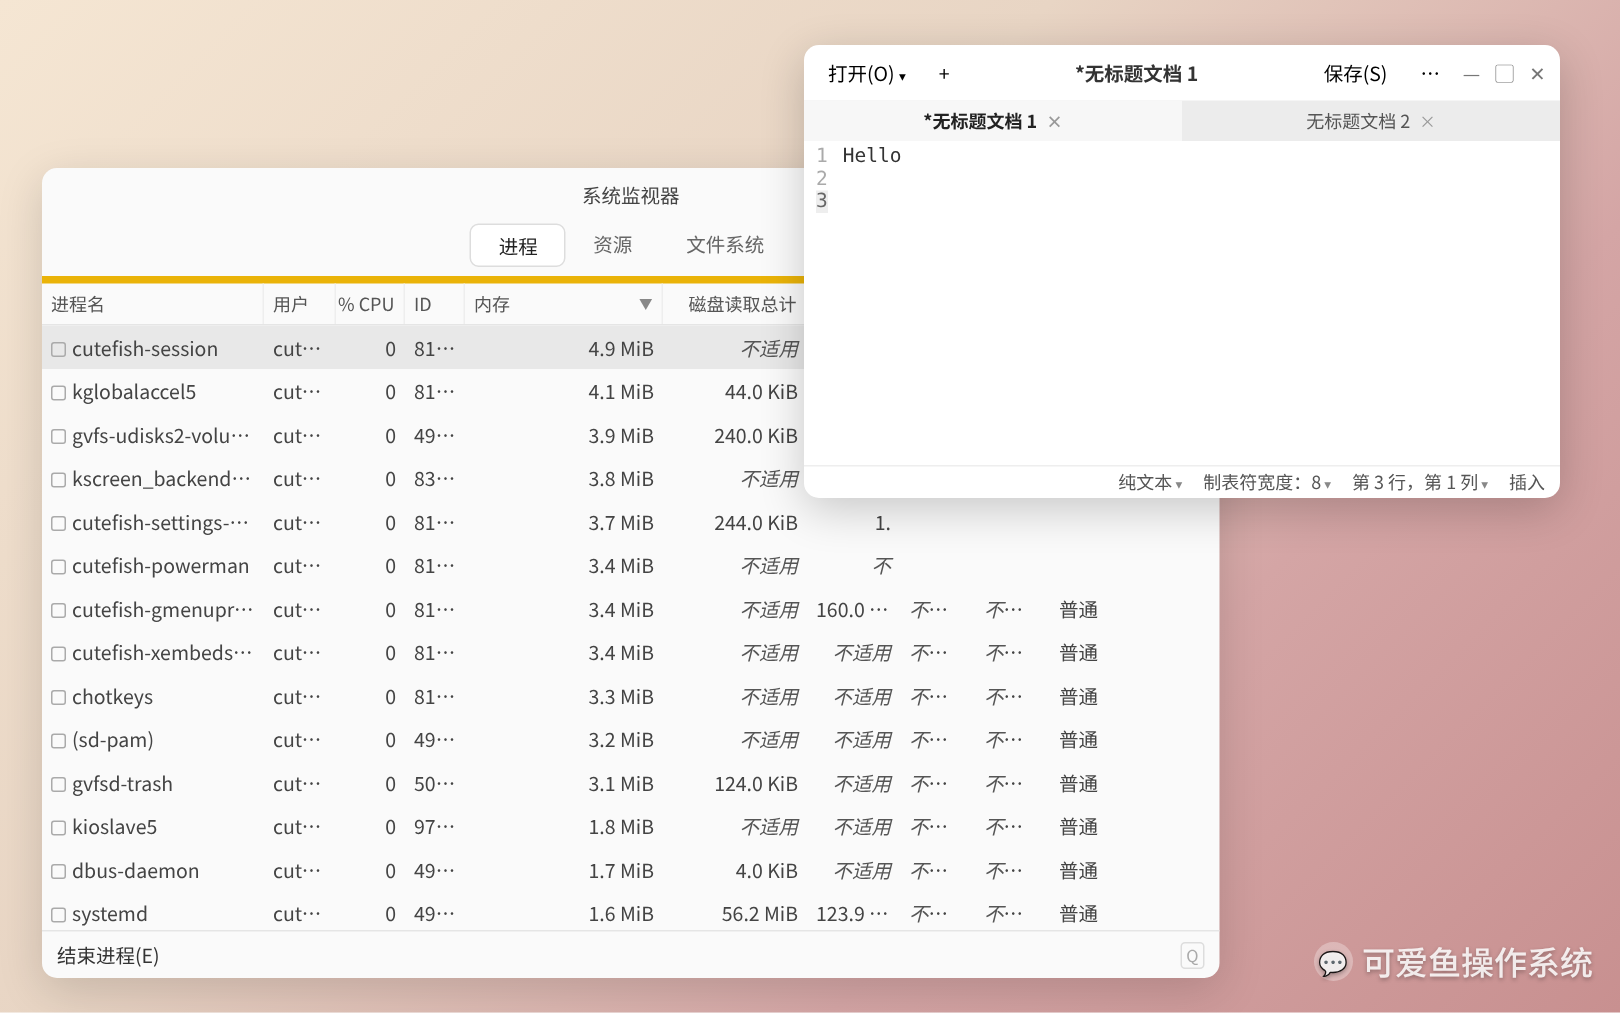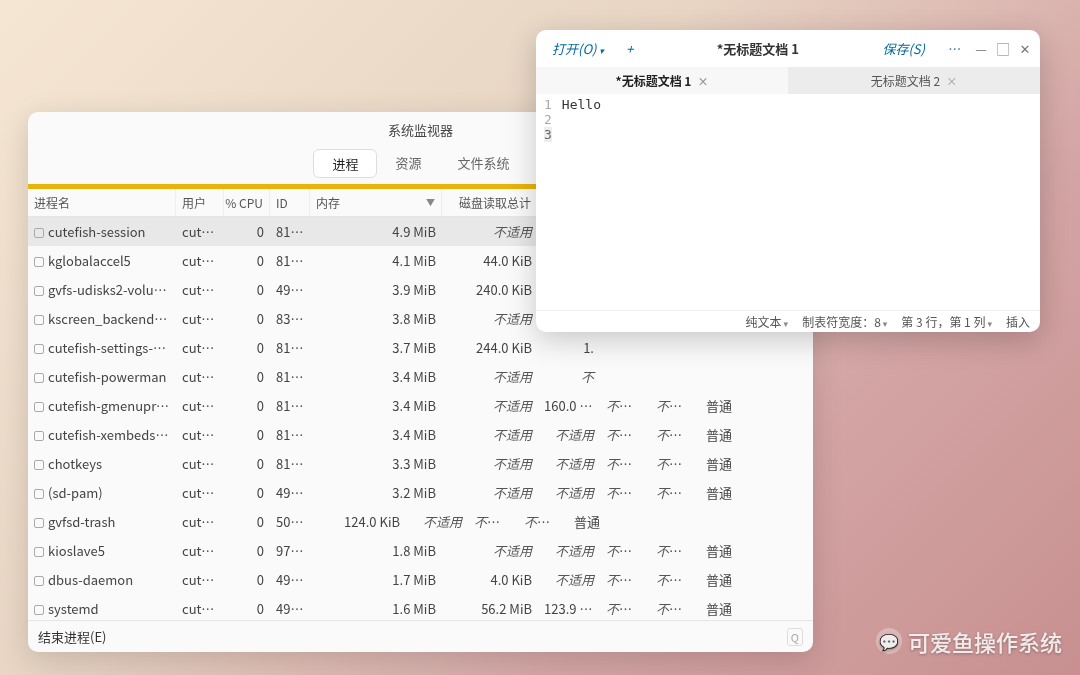--- a/index.html
+++ b/index.html
@@ -104,21 +104,21 @@
   display: flex;
   flex-direction: column;
 }
 .ed-header {
   display: flex;
   align-items: center;
   padding: 6px 8px;
   gap: 6px;
   font-size: 13px;
 }
-.ed-btn { padding: 3px 8px; color:#0369a1; cursor:pointer;font-style:italic; }
+.ed-btn { padding: 3px 8px; color:#000000; cursor:pointer; }
 .ed-title { flex:1; text-align:center; font-weight:600; color:#333; }
 .ed-winbtns { display:flex; gap:8px; color:#777; }
 .ed-winbtn { width:14px; text-align:center; cursor:pointer; }
 .ed-tabs {
   display:flex;
   background:#ececec;
   font-size:12px;
 }
 .ed-tab {
   flex:1;
@@ -324,20 +324,21 @@
         <div class="td c-diskw"><span class="na">不适用</span></div>
         <div class="td c-net1"><span class="na">不适用</span></div>
         <div class="td c-net2"><span class="na">不适用</span></div>
         <div class="td c-prio">普通</div>
       </div>
       <div class="tr">
         <div class="td c-name"><span class="proc-icon"></span>gvfsd-trash</div>
         <div class="td c-user">cutefish</div>
         <div class="td c-cpu">0</div>
         <div class="td c-id">5079</div>
+        <div class="td c-mem">3.1 MiB</div>
         <div class="td c-diskr">124.0 KiB</div>
         <div class="td c-diskw"><span class="na">不适用</span></div>
         <div class="td c-net1"><span class="na">不适用</span></div>
         <div class="td c-net2"><span class="na">不适用</span></div>
         <div class="td c-prio">普通</div>
       </div>
       <div class="tr">
         <div class="td c-name"><span class="proc-icon"></span>kioslave5</div>
         <div class="td c-user">cutefish</div>
         <div class="td c-cpu">0</div>

